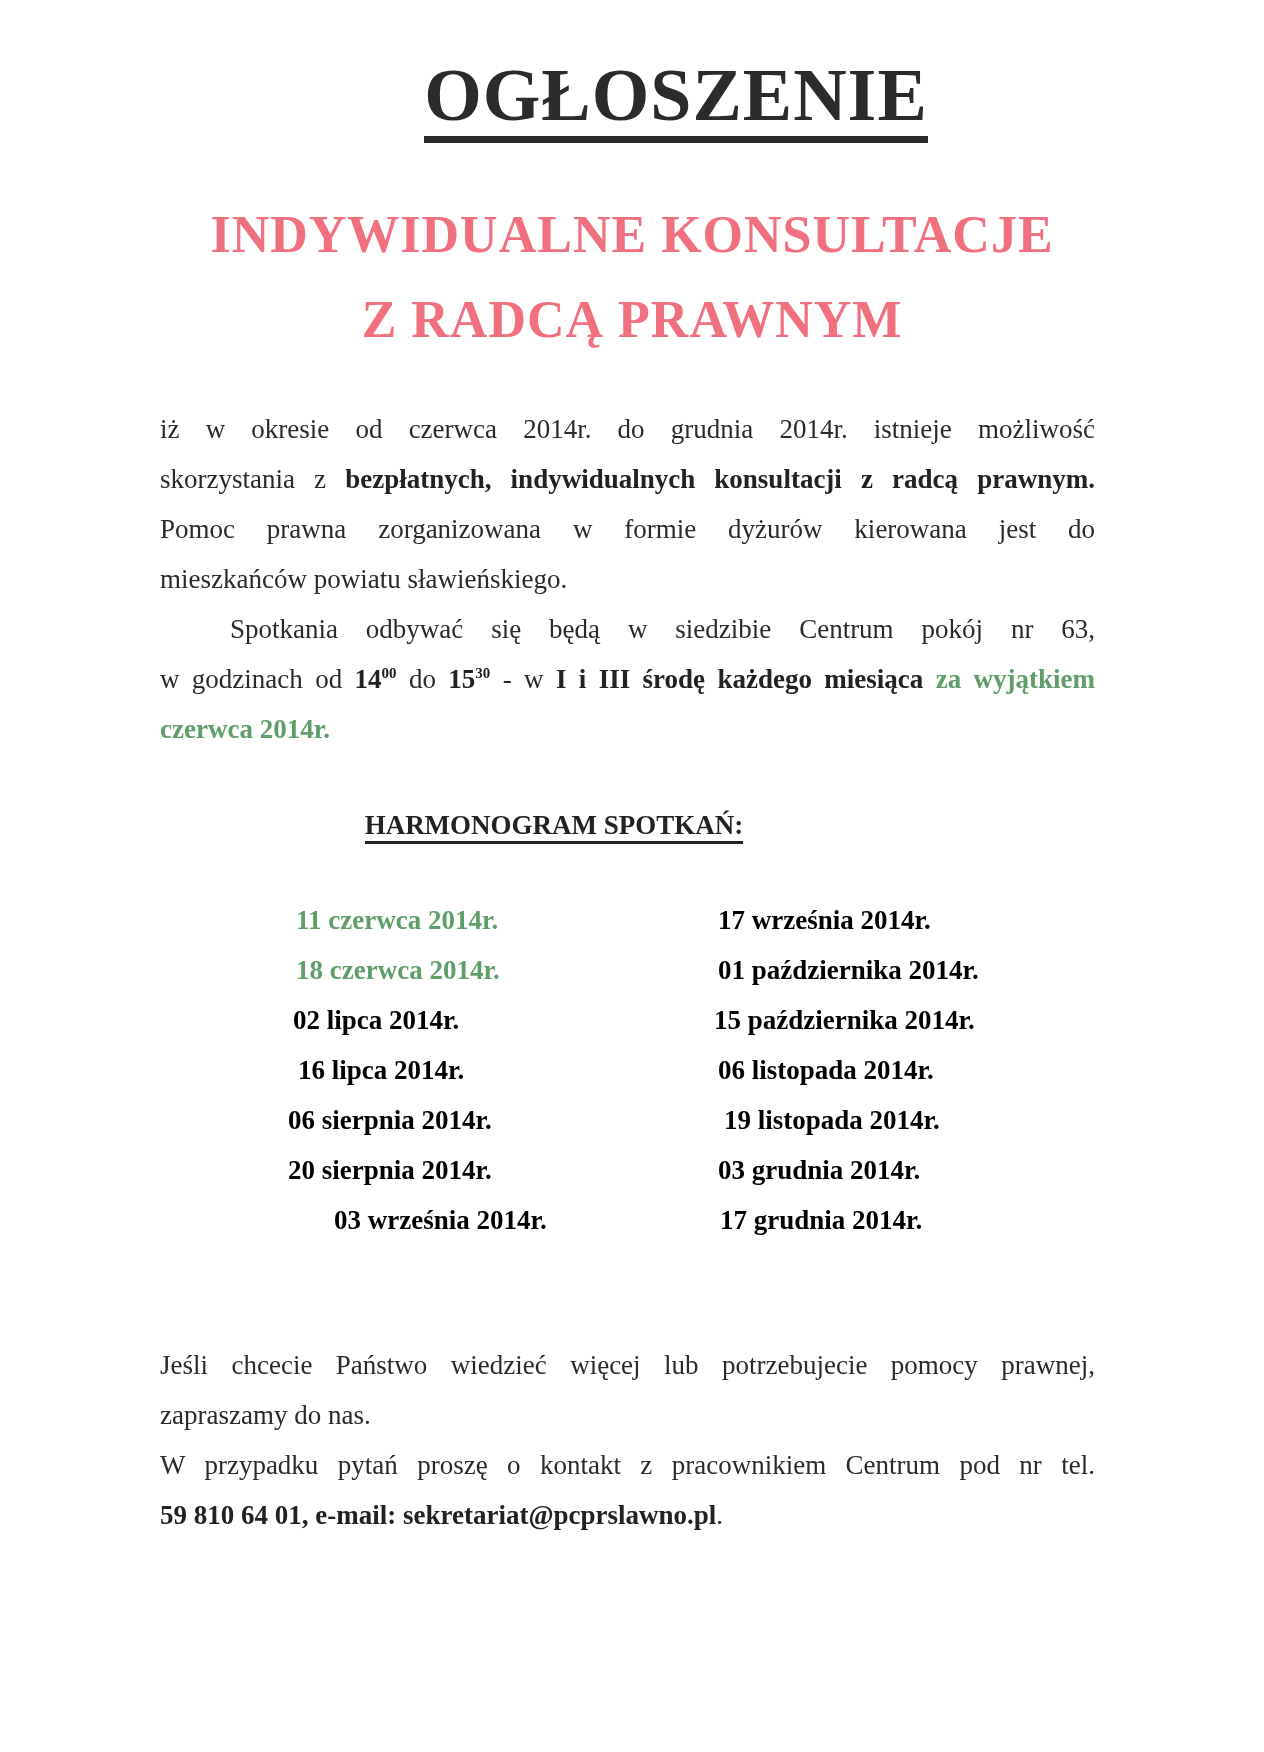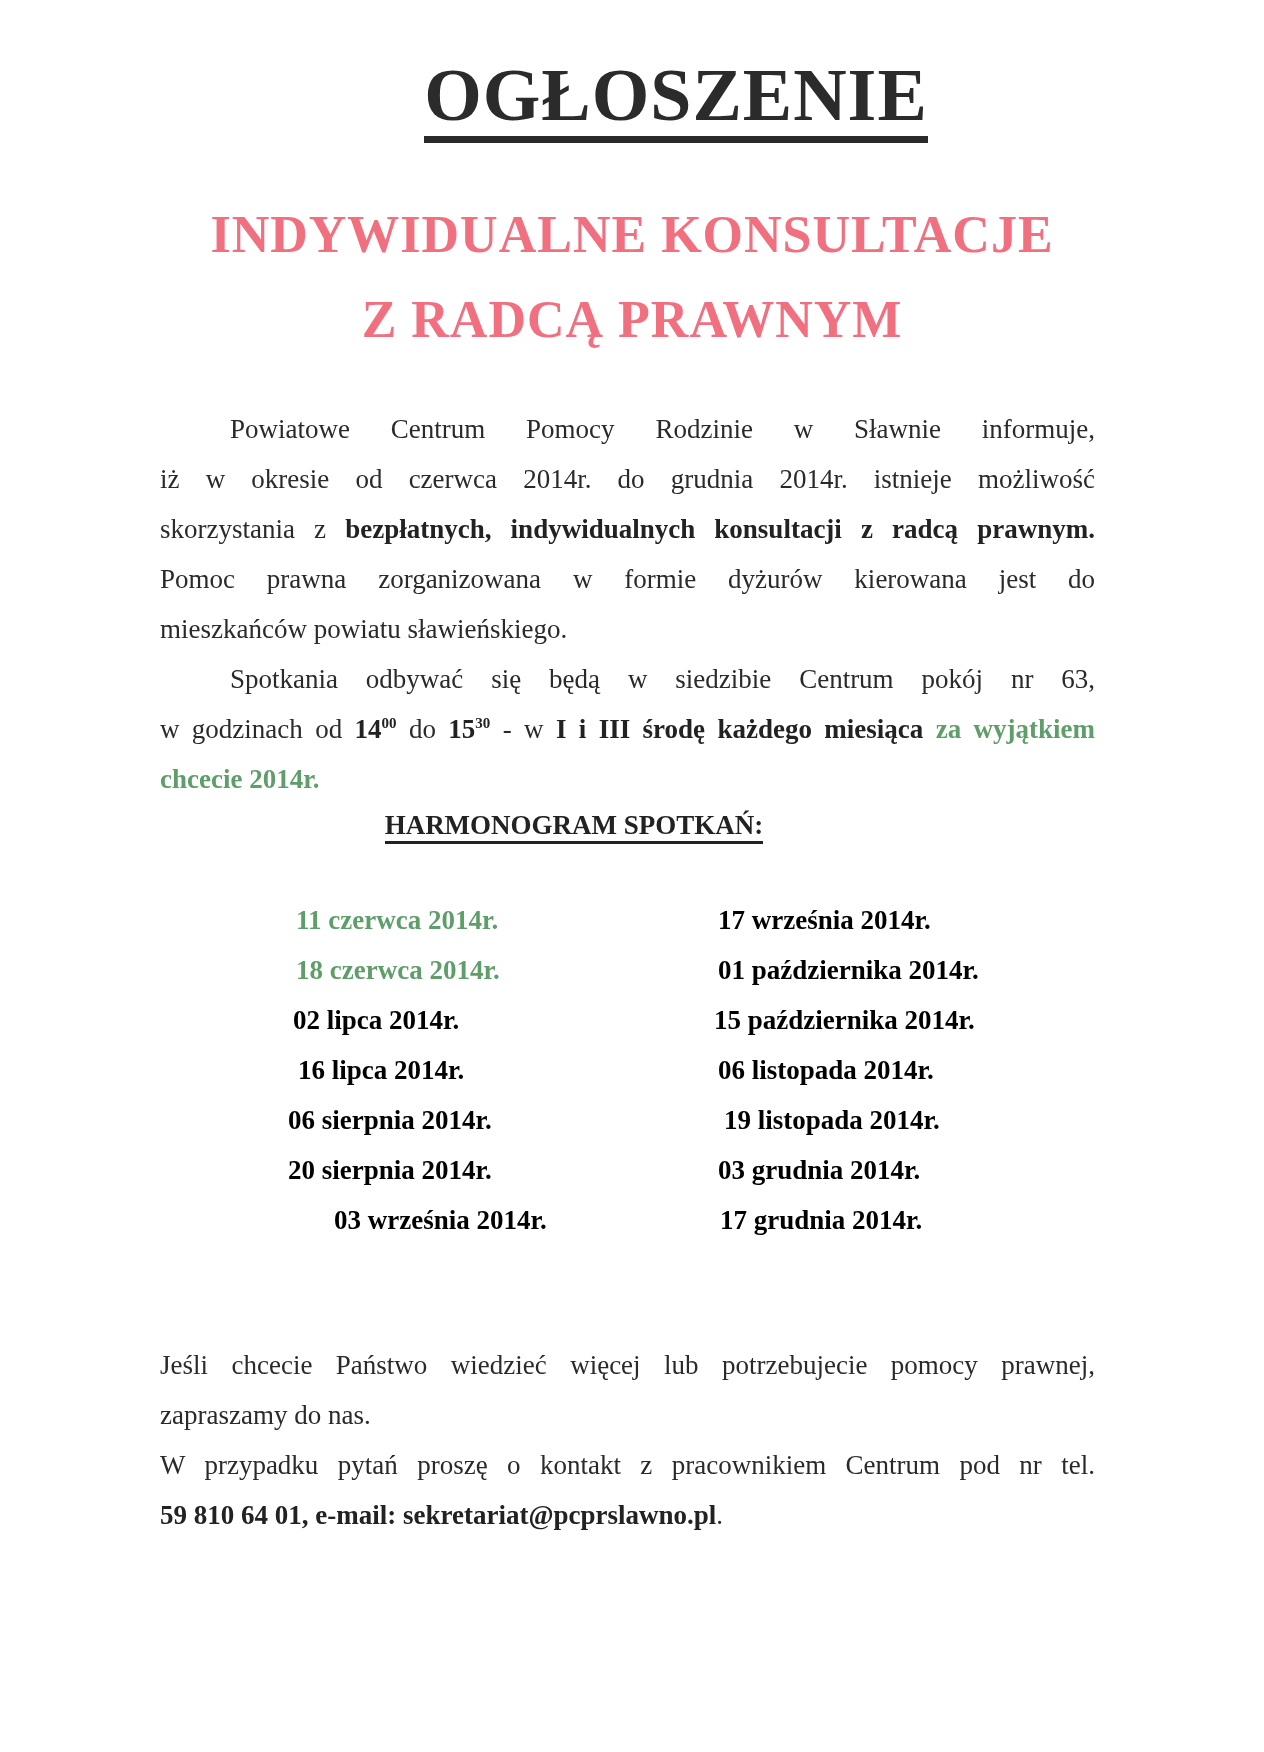--- a/index.html
+++ b/index.html
@@ -9,46 +9,45 @@
   #title span { font-size:74px; font-weight:bold; letter-spacing:1px; color:#2b2b2b; display:inline-block; border-bottom:7px solid #2b2b2b; line-height:74px; padding-bottom:4px; }
   .sub { left:0; width:1264px; text-align:center; font-size:52px; font-weight:bold; color:#f07080; letter-spacing:1px; }
   #sub1 { top:205px; }
   #sub2 { top:290px; }
   .para { left:160px; width:935px; font-size:27px; line-height:50px; text-align:justify; }
   #p1 { top:404px; }
   .indent { display:inline-block; width:70px; }
   b { font-weight:bold; color:#222; }
   .green { color:#5f9e6a; font-weight:bold; }
   sup { font-size:15px; line-height:0; }
-  #harm { left:0; width:1108px; top:810px; text-align:center;padding-left:20px; }
+  #harm { left:0; width:1108px; top:810px; text-align:center; }
   #harm span { font-size:27px; font-weight:bold; border-bottom:3px solid #222; padding-bottom:1px; color:#222; }
   .date { font-size:27px; font-weight:bold; color:#000000; white-space:nowrap; }
   .date.hl { color:#5f9e6a; }
   .footer { left:160px; width:935px; font-size:27px; line-height:50px; text-align:justify; }
   #f1 { top:1340px; }
 </style>
 </head>
 <body>
 
 <div id="title" class="abs">
   <span>OGŁOSZENIE</span>
 </div>
 
 <div id="sub1" class="abs sub">INDYWIDUALNE KONSULTACJE</div>
 <div id="sub2" class="abs sub">Z RADCĄ PRAWNYM</div>
 
 <div id="p1" class="abs para">
-  <div style="text-align-last:justify;"><span class="indent"></span><span>Powiatowe Centrum Pomocy Rodzinie w Sławnie informuje,</span></div>
   <div style="text-align-last:justify;"><span>iż w okresie od czerwca 2014r. do grudnia 2014r. istnieje możliwość</span></div>
   <div style="text-align-last:justify;"><span>skorzystania z </span><b>bezpłatnych, indywidualnych konsultacji  z radcą prawnym.</b></div>
   <div style="text-align-last:justify;"><span>Pomoc prawna zorganizowana w formie dyżurów kierowana jest do</span></div>
   <div><span>mieszkańców powiatu sławieńskiego.</span></div>
   <div style="text-align-last:justify;"><span class="indent"></span><span>Spotkania odbywać się będą w siedzibie Centrum pokój nr 63,</span></div>
   <div style="text-align-last:justify;"><span>w godzinach  od </span><b>14</b><sup><b>00</b></sup><span> do </span><b>15</b><sup><b>30</b></sup><span> - w </span><b>I i III środę każdego miesiąca</b><span class="green"> za wyjątkiem</span></div>
-  <div><span class="green">chcecie 2014r.</span></div>
+  <div><span class="green">czerwca 2014r.</span></div>
 </div>
 
 <div id="harm" class="abs">
   <span>HARMONOGRAM  SPOTKAŃ:</span>
 </div>
 
 <div id="dates">
     <div class="abs date hl" style="left: 296px; top: 905px;">11 czerwca 2014r.</div>
     <div class="abs date hl" style="left: 296px; top: 955px;">18 czerwca 2014r.</div>
     <div class="abs date" style="left: 293px; top: 1005px;">02 lipca 2014r.</div>

